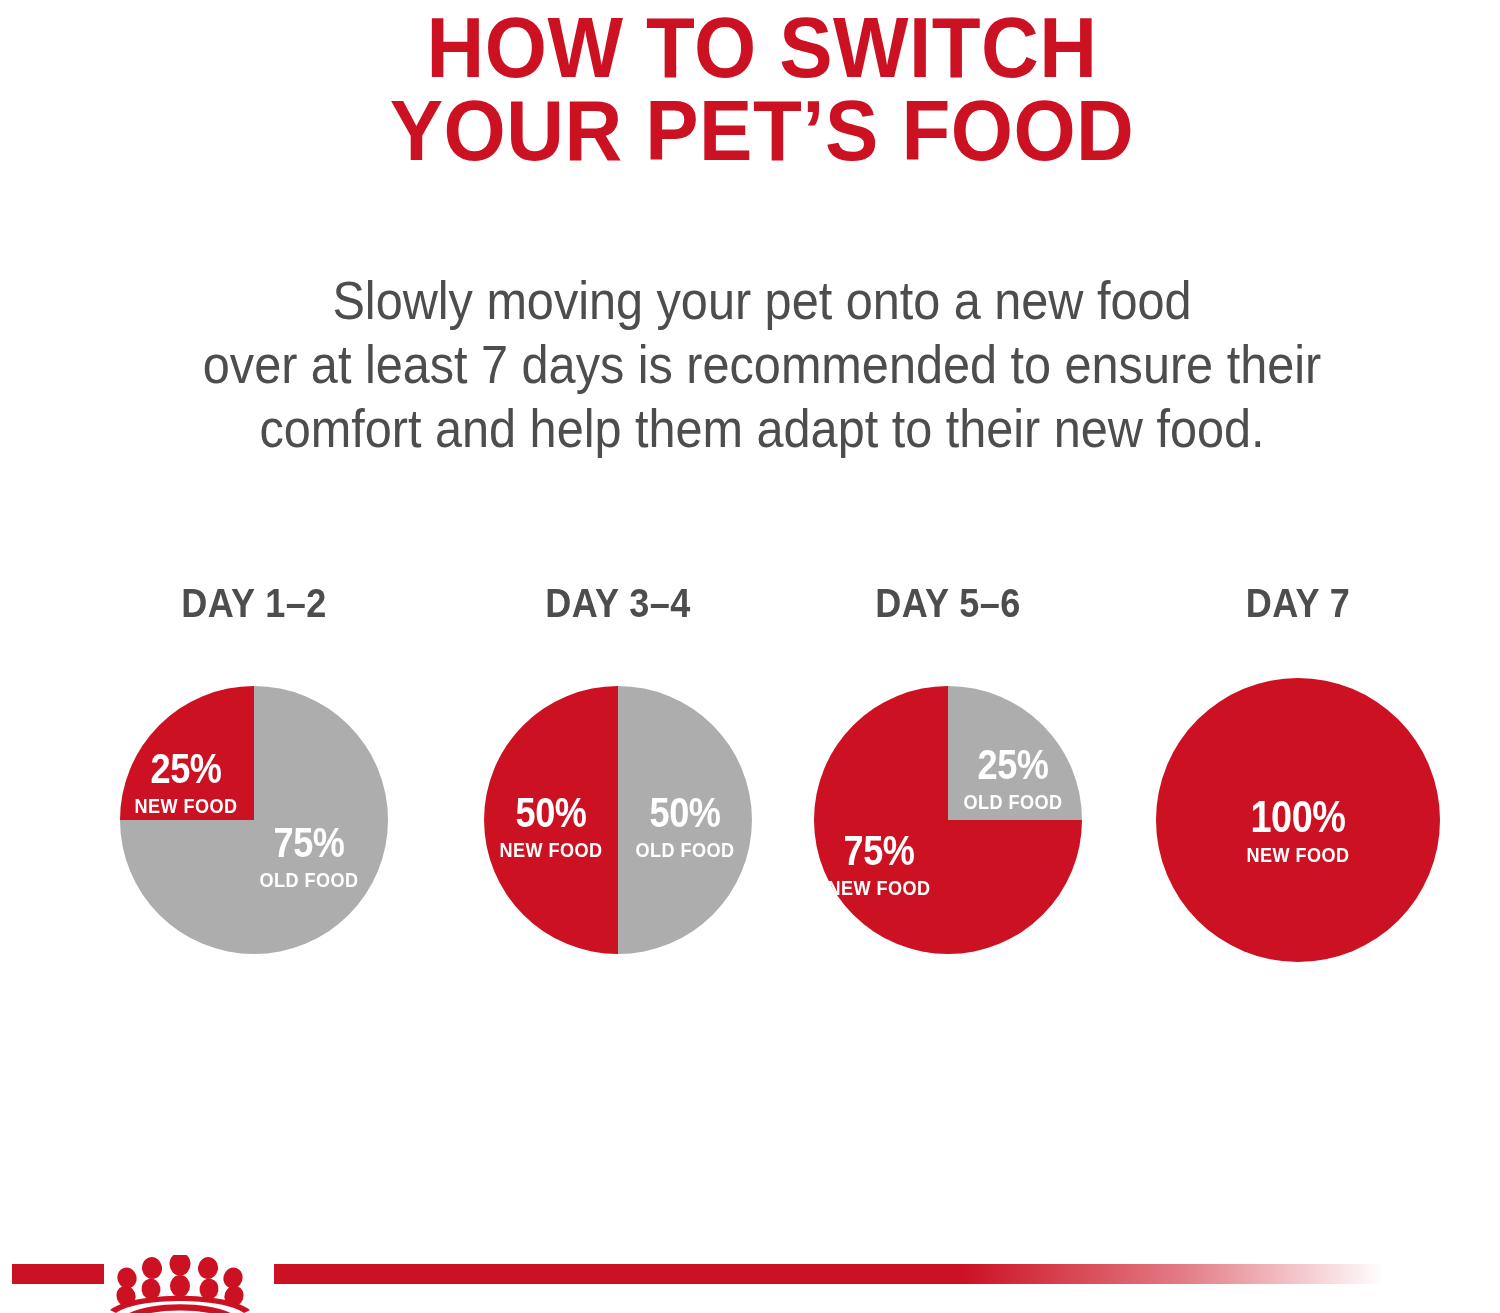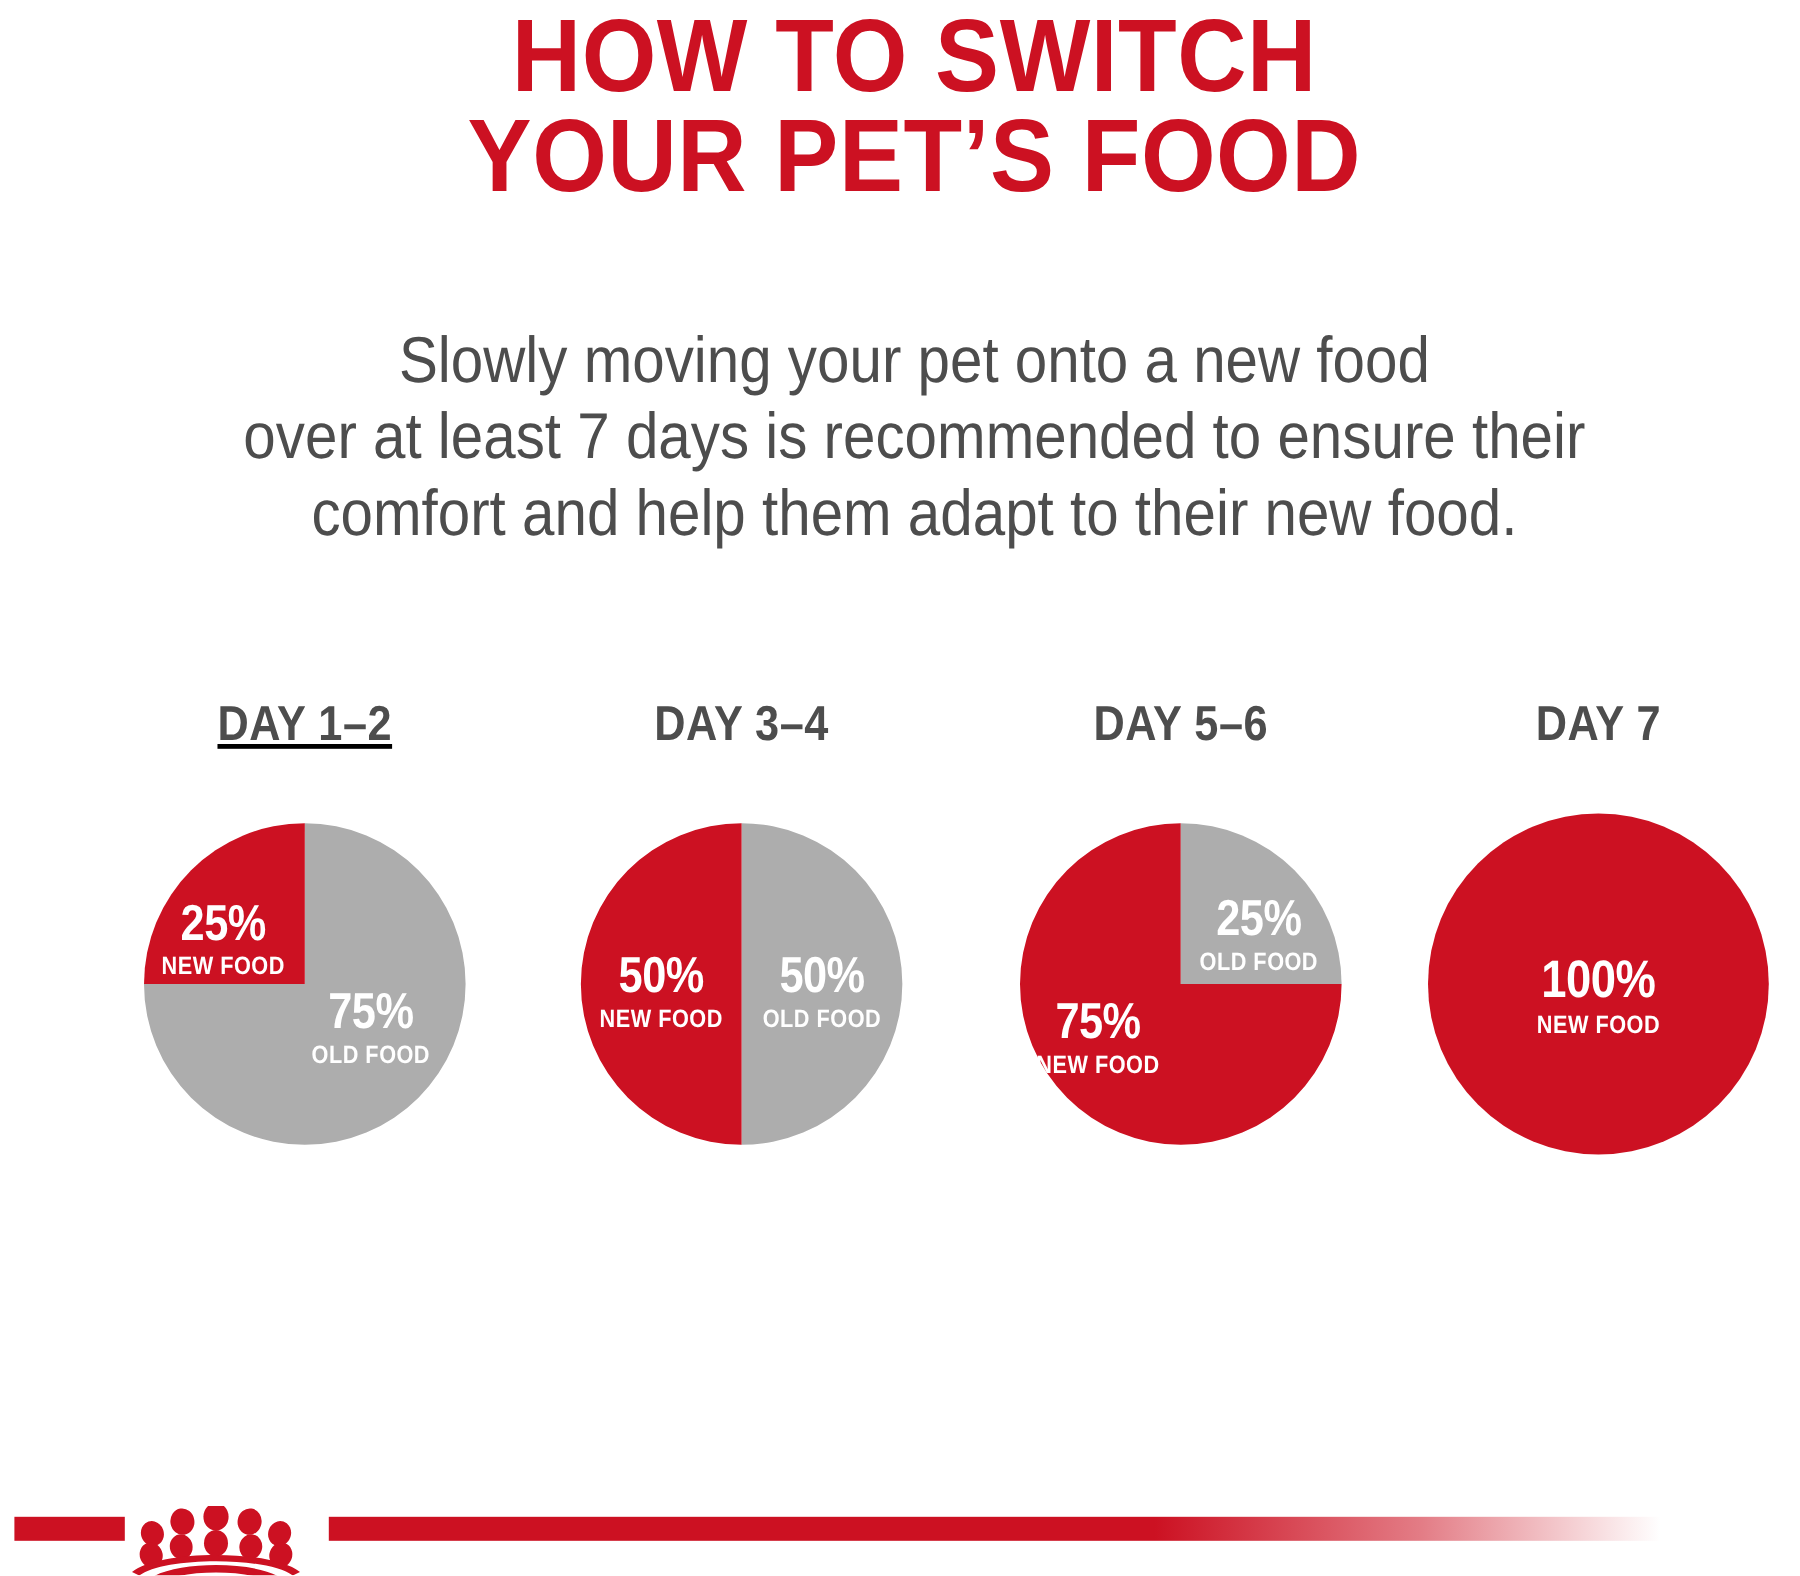--- a/index.html
+++ b/index.html
@@ -63,24 +63,24 @@
     width: 1500px;
     height: 400px;
   }
 
   .chart-cell {
     position: absolute;
     top: 0;
     width: 300px;
     height: 400px;
   }
-  .chart-cell.c0 { left: 92px; text-decoration: underline; }
+  .chart-cell.c0 { left: 92px; }
   .chart-cell.c1 { left: 456px; }
-  .chart-cell.c2 { left: 822px; }
-  .chart-cell.c3 { left: 1170px; }
+  .chart-cell.c2 { left: 786px; }
+  .chart-cell.c3 { left: 1136px; }
 
   .day-label {
     width: 300px;
     text-align: center;
     color: #4d4d4d;
     font-family: "Liberation Sans Narrow", "Liberation Sans", sans-serif;
     font-weight: 700;
     font-size: 41px;
     line-height: 46px;
     letter-spacing: 0.5px;

